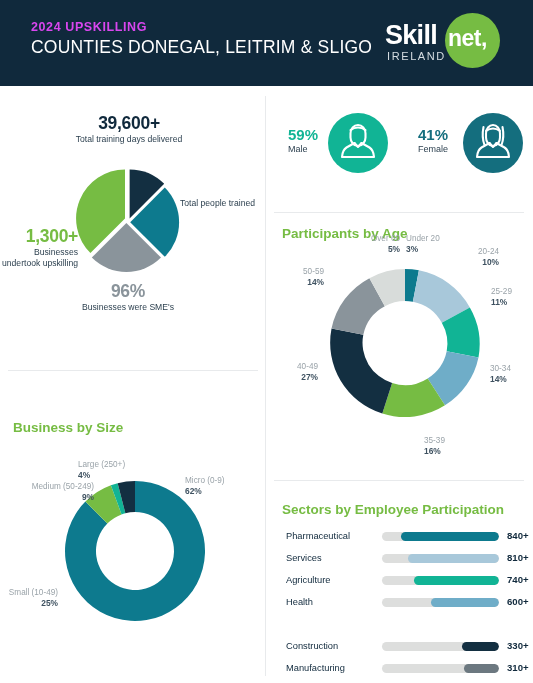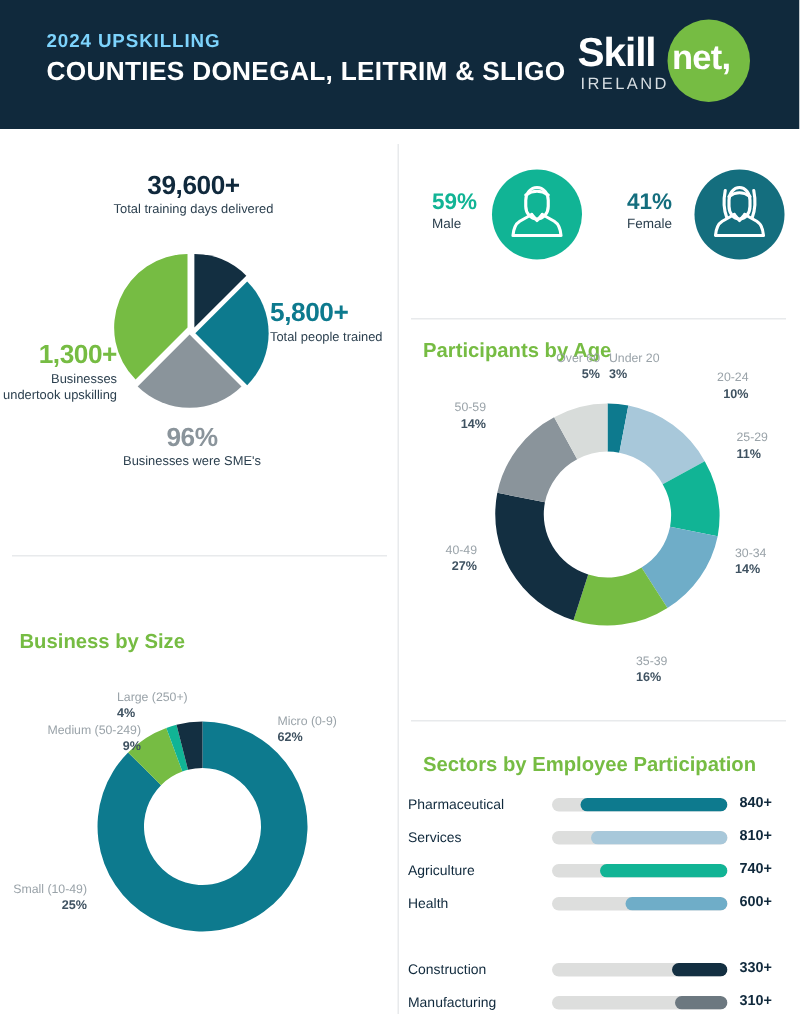--- a/index.html
+++ b/index.html
@@ -11,25 +11,25 @@
     position:relative;
   }
   
   #header{
     position:absolute;left:0;top:0;width:533px;height:86px;
     background:#10293c;
   }
   #hdr-sub{
     position:absolute;left:31px;top:20px;
     font-size:12.5px;letter-spacing:.6px;font-weight:bold;
-    color:#7dd3fc;
+    color:#d946ef;
   }
   #hdr-title{
     position:absolute;left:31px;top:37px;
-    font-size:17.5px;font-weight:bold;letter-spacing:.2px;
+    font-size:17.5px;font-weight:normal;letter-spacing:.2px;
     color:#ffffff;white-space:nowrap;
   }
   #logo{position:absolute;left:385px;top:12px;width:135px;height:62px;}
   #logo-blob{
     position:absolute;left:60px;top:1px;width:55px;height:55px;
     border-radius:50%;background:#76bc43;
   }
   #logo-skill{
     position:absolute;left:0px;top:8px;
     font-size:27px;font-weight:bold;color:#ffffff;letter-spacing:-.7px;
@@ -78,21 +78,21 @@
   #age-donut{position:absolute;left:53px;top:45px;width:172px;height:172px;}
   .alab{position:absolute;font-size:8.2px;line-height:10px;color:#9aa3a9;}
   .alab b{color:#3f5261;font-size:8.4px;}
   
   #bsize{position:absolute;left:0;top:370px;width:258px;height:288px;margin-top:28px;}
   #bsize-donut{position:absolute;left:55px;top:73px;width:160px;height:160px;}
   .blab{position:absolute;font-size:8.2px;line-height:10px;color:#9aa3a9;}
   .blab b{color:#3f5261;font-size:8.4px;}
   
   #sectors{position:absolute;left:266px;top:480px;width:267px;height:203px;}
-  .srow{position:absolute;left:6px;width:245px;height:21px;}
+  .srow{position:absolute;left:20px;width:245px;height:21px;}
   .sname{position:absolute;left:0;top:3px;font-size:9.3px;color:#10293c;white-space:nowrap;}
   .strack{
     position:absolute;left:96px;top:4px;width:117px;height:9px;
     background:#dddedd;border-radius:5px;overflow:hidden;
   }
   .sfill{position:absolute;right:0;top:0;height:9px;border-radius:5px;}
   .sval{position:absolute;left:221px;top:2px;font-size:9.6px;font-weight:bold;color:#10293c;}
 </style>
 </head>
 <body>
@@ -127,21 +127,20 @@
     <div class="kpi-num">39,600+</div>
     <div class="kpi-cap">Total training days delivered</div>
   </div>
 
   <div id="kpi-left">
     <div class="kpi-num">1,300+</div>
     <div class="kpi-cap">Businesses undertook upskilling</div>
   </div>
 
   <div id="kpi-right">
-    <div class="kpi-num">5,800+</div>
     <div class="kpi-cap">Total people trained</div>
   </div>
 
   <div id="kpi-bottom">
     <div class="kpi-num">96%</div>
     <div class="kpi-cap">Businesses were SME's</div>
   </div>
 </div>
 
 <div id="gender">

